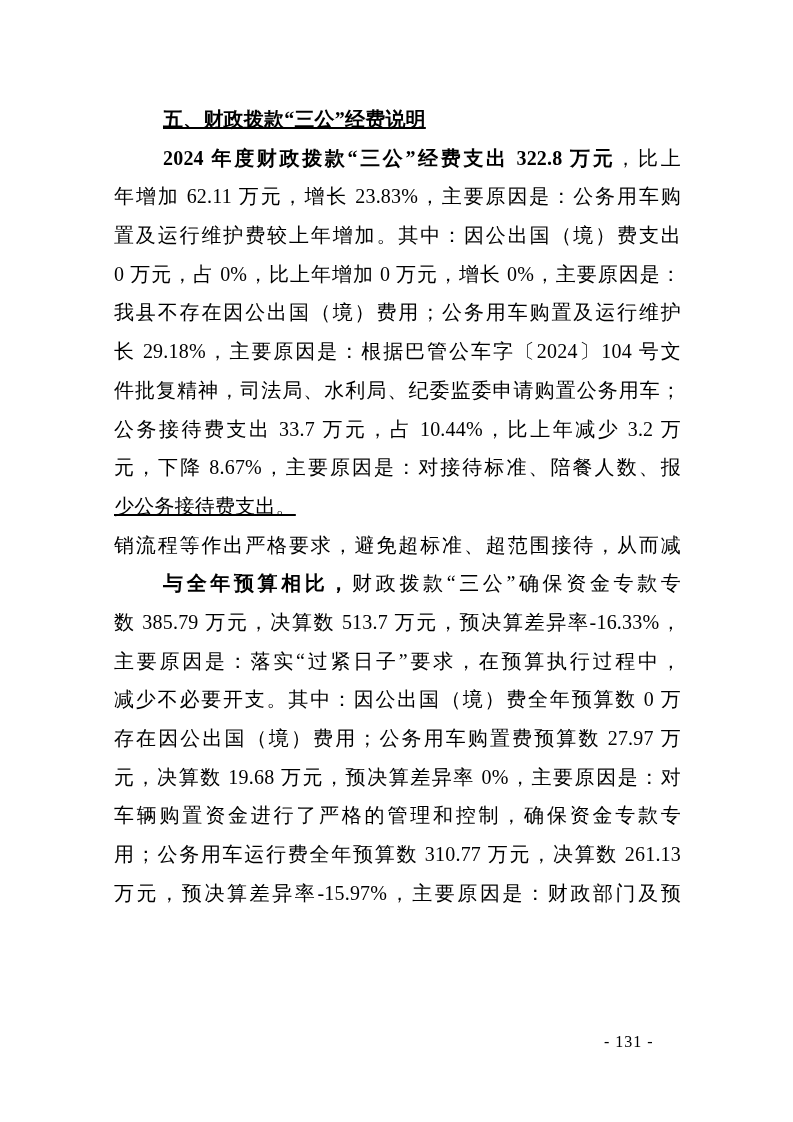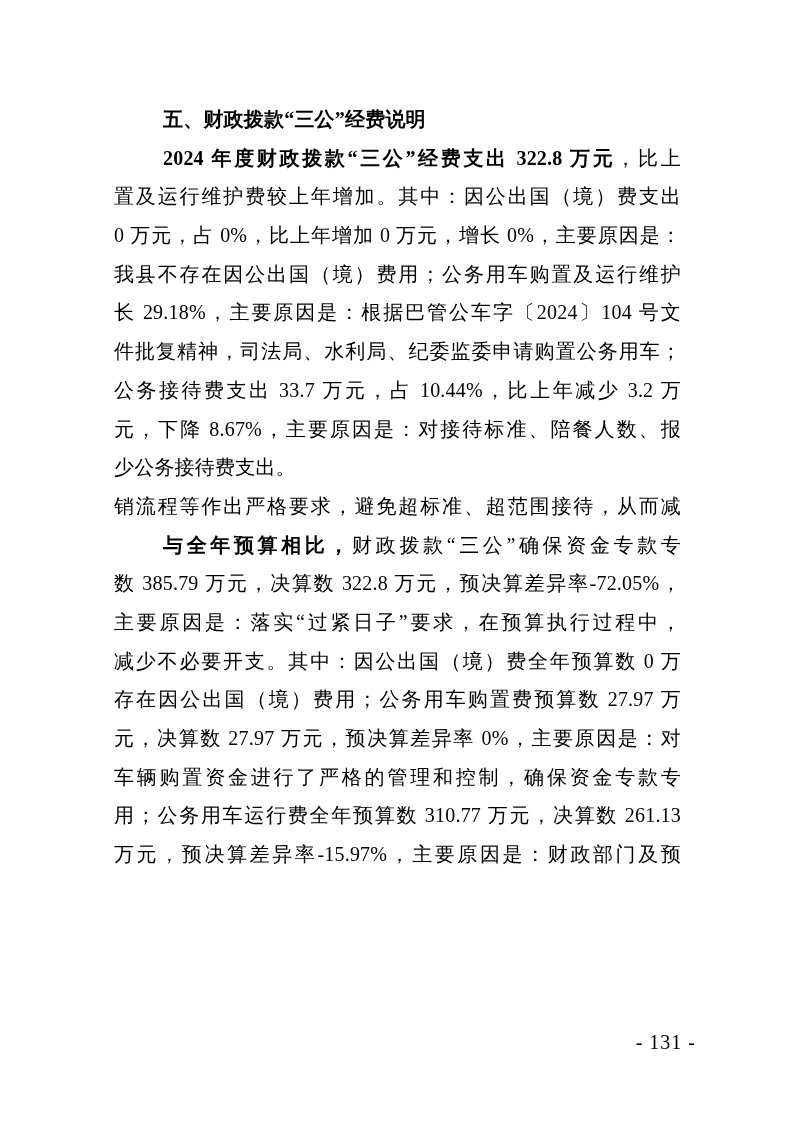--- a/index.html
+++ b/index.html
@@ -29,58 +29,60 @@
     text-align: justify;
     text-align-last: justify;
     text-justify: inter-character;
     letter-spacing: 0.2px;
     white-space: normal;
     overflow: visible;
   }
   .line.align-left {
     text-align: left;
     text-align-last: left;
+    text-decoration: underline;
   }
   .line.indent {
     text-indent: 49px;
   }
   .seg { font-weight: 400; }
   .seg.bold { font-weight: 700; }
   .page-number {
     position: absolute;
     left: 604px;
     top: 1029px;
     width: 92px;
     height: 26px;
     line-height: 26px;
-    text-align: right;
-    font-size: 20px;
+    text-align: left;
+    font-size: 16px;
     letter-spacing: 1px;
   }
 </style>
 </head>
 <body>
 
 <div class="page">
   <div class="text-block">
       <div class="line indent align-left"><span class="seg bold">五、财政拨款“三公”经费说明</span></div>
       <div class="line indent"><span class="seg bold">2024 年度财政拨款“三公”经费支出 322.8 万元</span><span class="seg">，比上</span></div>
+      <div class="line"><span class="seg">年增加 62.11 万元，增长 23.83%，主要原因是：公务用车购</span></div>
       <div class="line"><span class="seg">置及运行维护费较上年增加。其中：因公出国（境）费支出</span></div>
       <div class="line"><span class="seg">0 万元，占 0%，比上年增加 0 万元，增长 0%，主要原因是：</span></div>
       <div class="line"><span class="seg">我县不存在因公出国（境）费用；公务用车购置及运行维护</span></div>
       <div class="line"><span class="seg">长 29.18%，主要原因是：根据巴管公车字〔2024〕104 号文</span></div>
       <div class="line"><span class="seg">件批复精神，司法局、水利局、纪委监委申请购置公务用车；</span></div>
       <div class="line"><span class="seg">公务接待费支出 33.7 万元，占 10.44%，比上年减少 3.2 万</span></div>
       <div class="line"><span class="seg">元，下降 8.67%，主要原因是：对接待标准、陪餐人数、报</span></div>
       <div class="line align-left"><span class="seg">少公务接待费支出。</span></div>
       <div class="line"><span class="seg">销流程等作出严格要求，避免超标准、超范围接待，从而减</span></div>
       <div class="line indent"><span class="seg bold">与全年预算相比，</span><span class="seg">财政拨款“三公”确保资金专款专</span></div>
-      <div class="line"><span class="seg">数 385.79 万元，决算数 322.8 万元，预决算差异率-72.05%，</span></div>
+      <div class="line"><span class="seg">数 385.79 万元，决算数 513.7 万元，预决算差异率-16.33%，</span></div>
       <div class="line"><span class="seg">主要原因是：落实“过紧日子”要求，在预算执行过程中，</span></div>
       <div class="line"><span class="seg">减少不必要开支。其中：因公出国（境）费全年预算数 0 万</span></div>
       <div class="line"><span class="seg">存在因公出国（境）费用；公务用车购置费预算数 27.97 万</span></div>
-      <div class="line"><span class="seg">元，决算数 27.97 万元，预决算差异率 0%，主要原因是：对</span></div>
+      <div class="line"><span class="seg">元，决算数 19.68 万元，预决算差异率 0%，主要原因是：对</span></div>
       <div class="line"><span class="seg">车辆购置资金进行了严格的管理和控制，确保资金专款专</span></div>
       <div class="line"><span class="seg">用；公务用车运行费全年预算数 310.77 万元，决算数 261.13</span></div>
       <div class="line"><span class="seg">万元，预决算差异率-15.97%，主要原因是：财政部门及预</span></div>
     </div>
   <div class="page-number">- 131 -</div>
 </div>
 
 </body></html>

